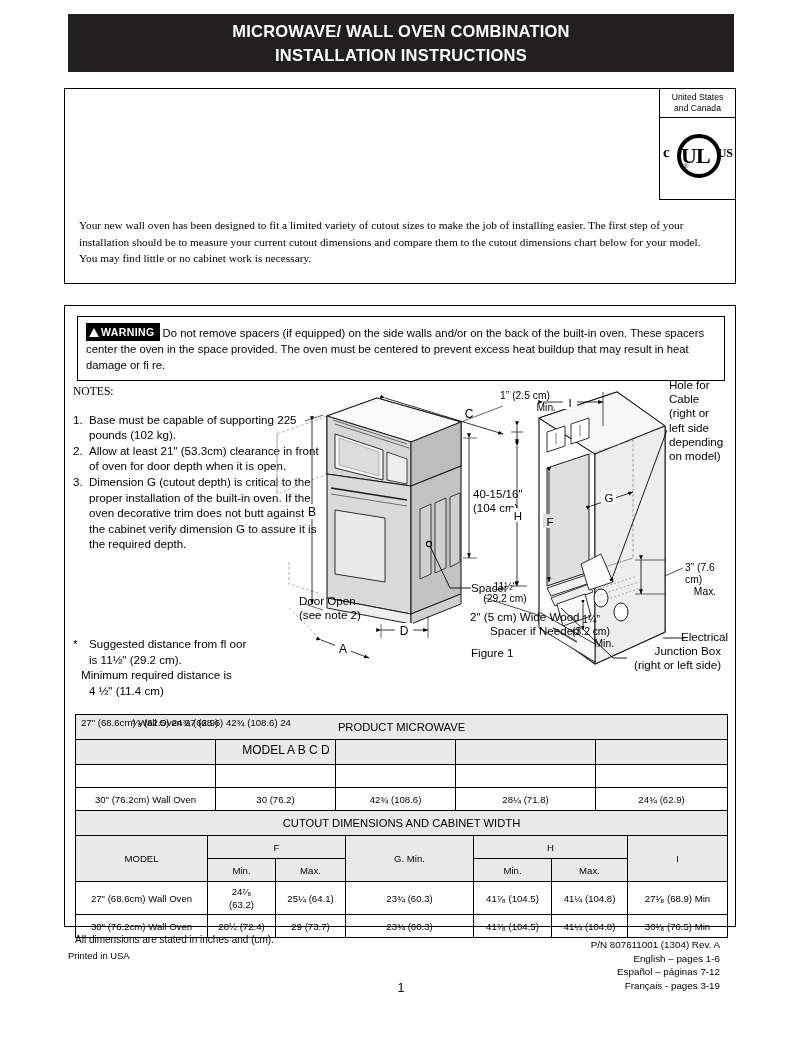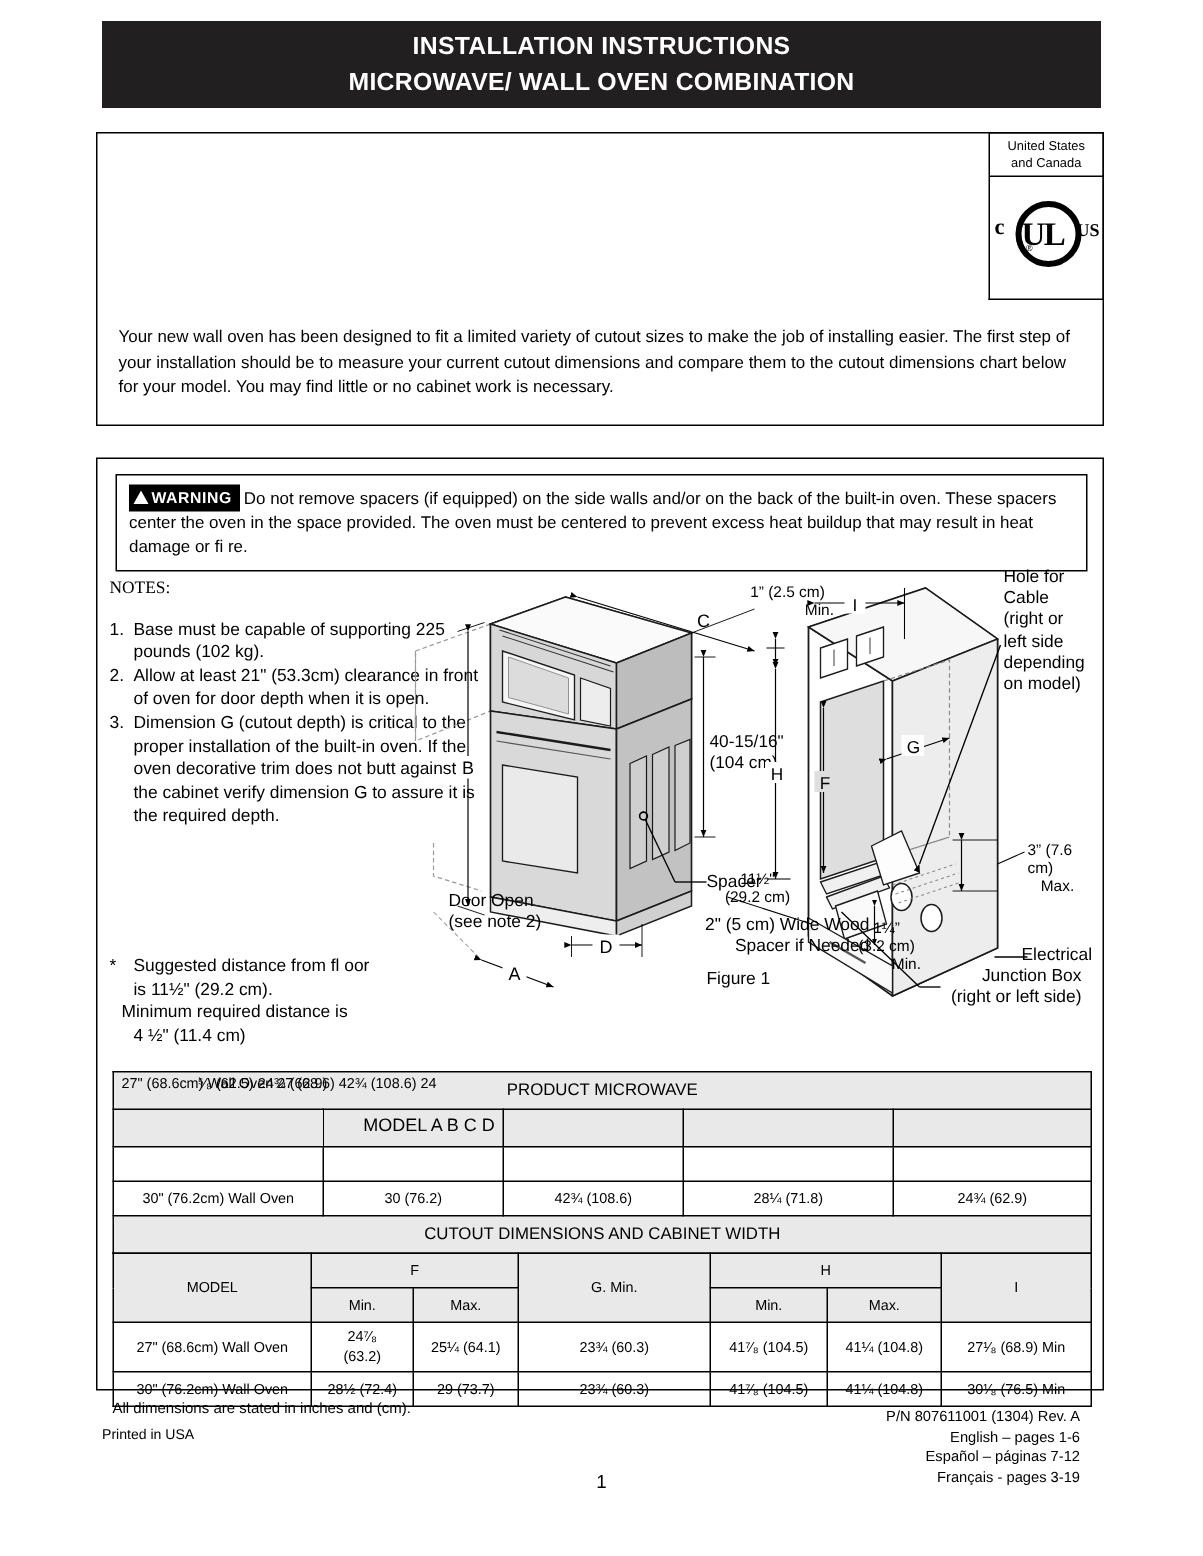--- a/index.html
+++ b/index.html
@@ -79,20 +79,21 @@
     position: relative;
     top: 1px;
     margin-right: 2px;
   }
   .para-box {
     position: absolute;
     left: 14px; top: 128px;
     width: 636px;
     font-size: 11.3px;
     line-height: 16.5px;
+    font-family: Liberation Serif, serif;
   }
 
   
   .ul-box {
     position: absolute;
     left: 659px; top: 88px;
     width: 77px; height: 112px;
     box-sizing: border-box;
   }
   .ul-head {
@@ -276,22 +277,22 @@
     position: absolute;
     left: 0; right: 0; top: 981px;
     text-align: center;
     font-size: 12.5px;
   }
 </style>
 </head>
 <body>
 
 <div class="title-banner">
+  <div class="ln">MICROWAVE/ WALL OVEN COMBINATION</div>
   <div class="ln">INSTALLATION INSTRUCTIONS</div>
-  <div class="ln">MICROWAVE/ WALL OVEN COMBINATION</div>
 </div>
 
 <div class="info-box">
 
 
   <div class="para-box">Your new wall oven has been designed to fit a limited variety of cutout sizes to make the job of installing easier. The first step of your installation should be to measure your current cutout dimensions and compare them to the cutout dimensions chart below for your model. You may find little or no cabinet work is necessary.</div>
 </div>
 
 <div class="ul-box">
   <div class="ul-head">

